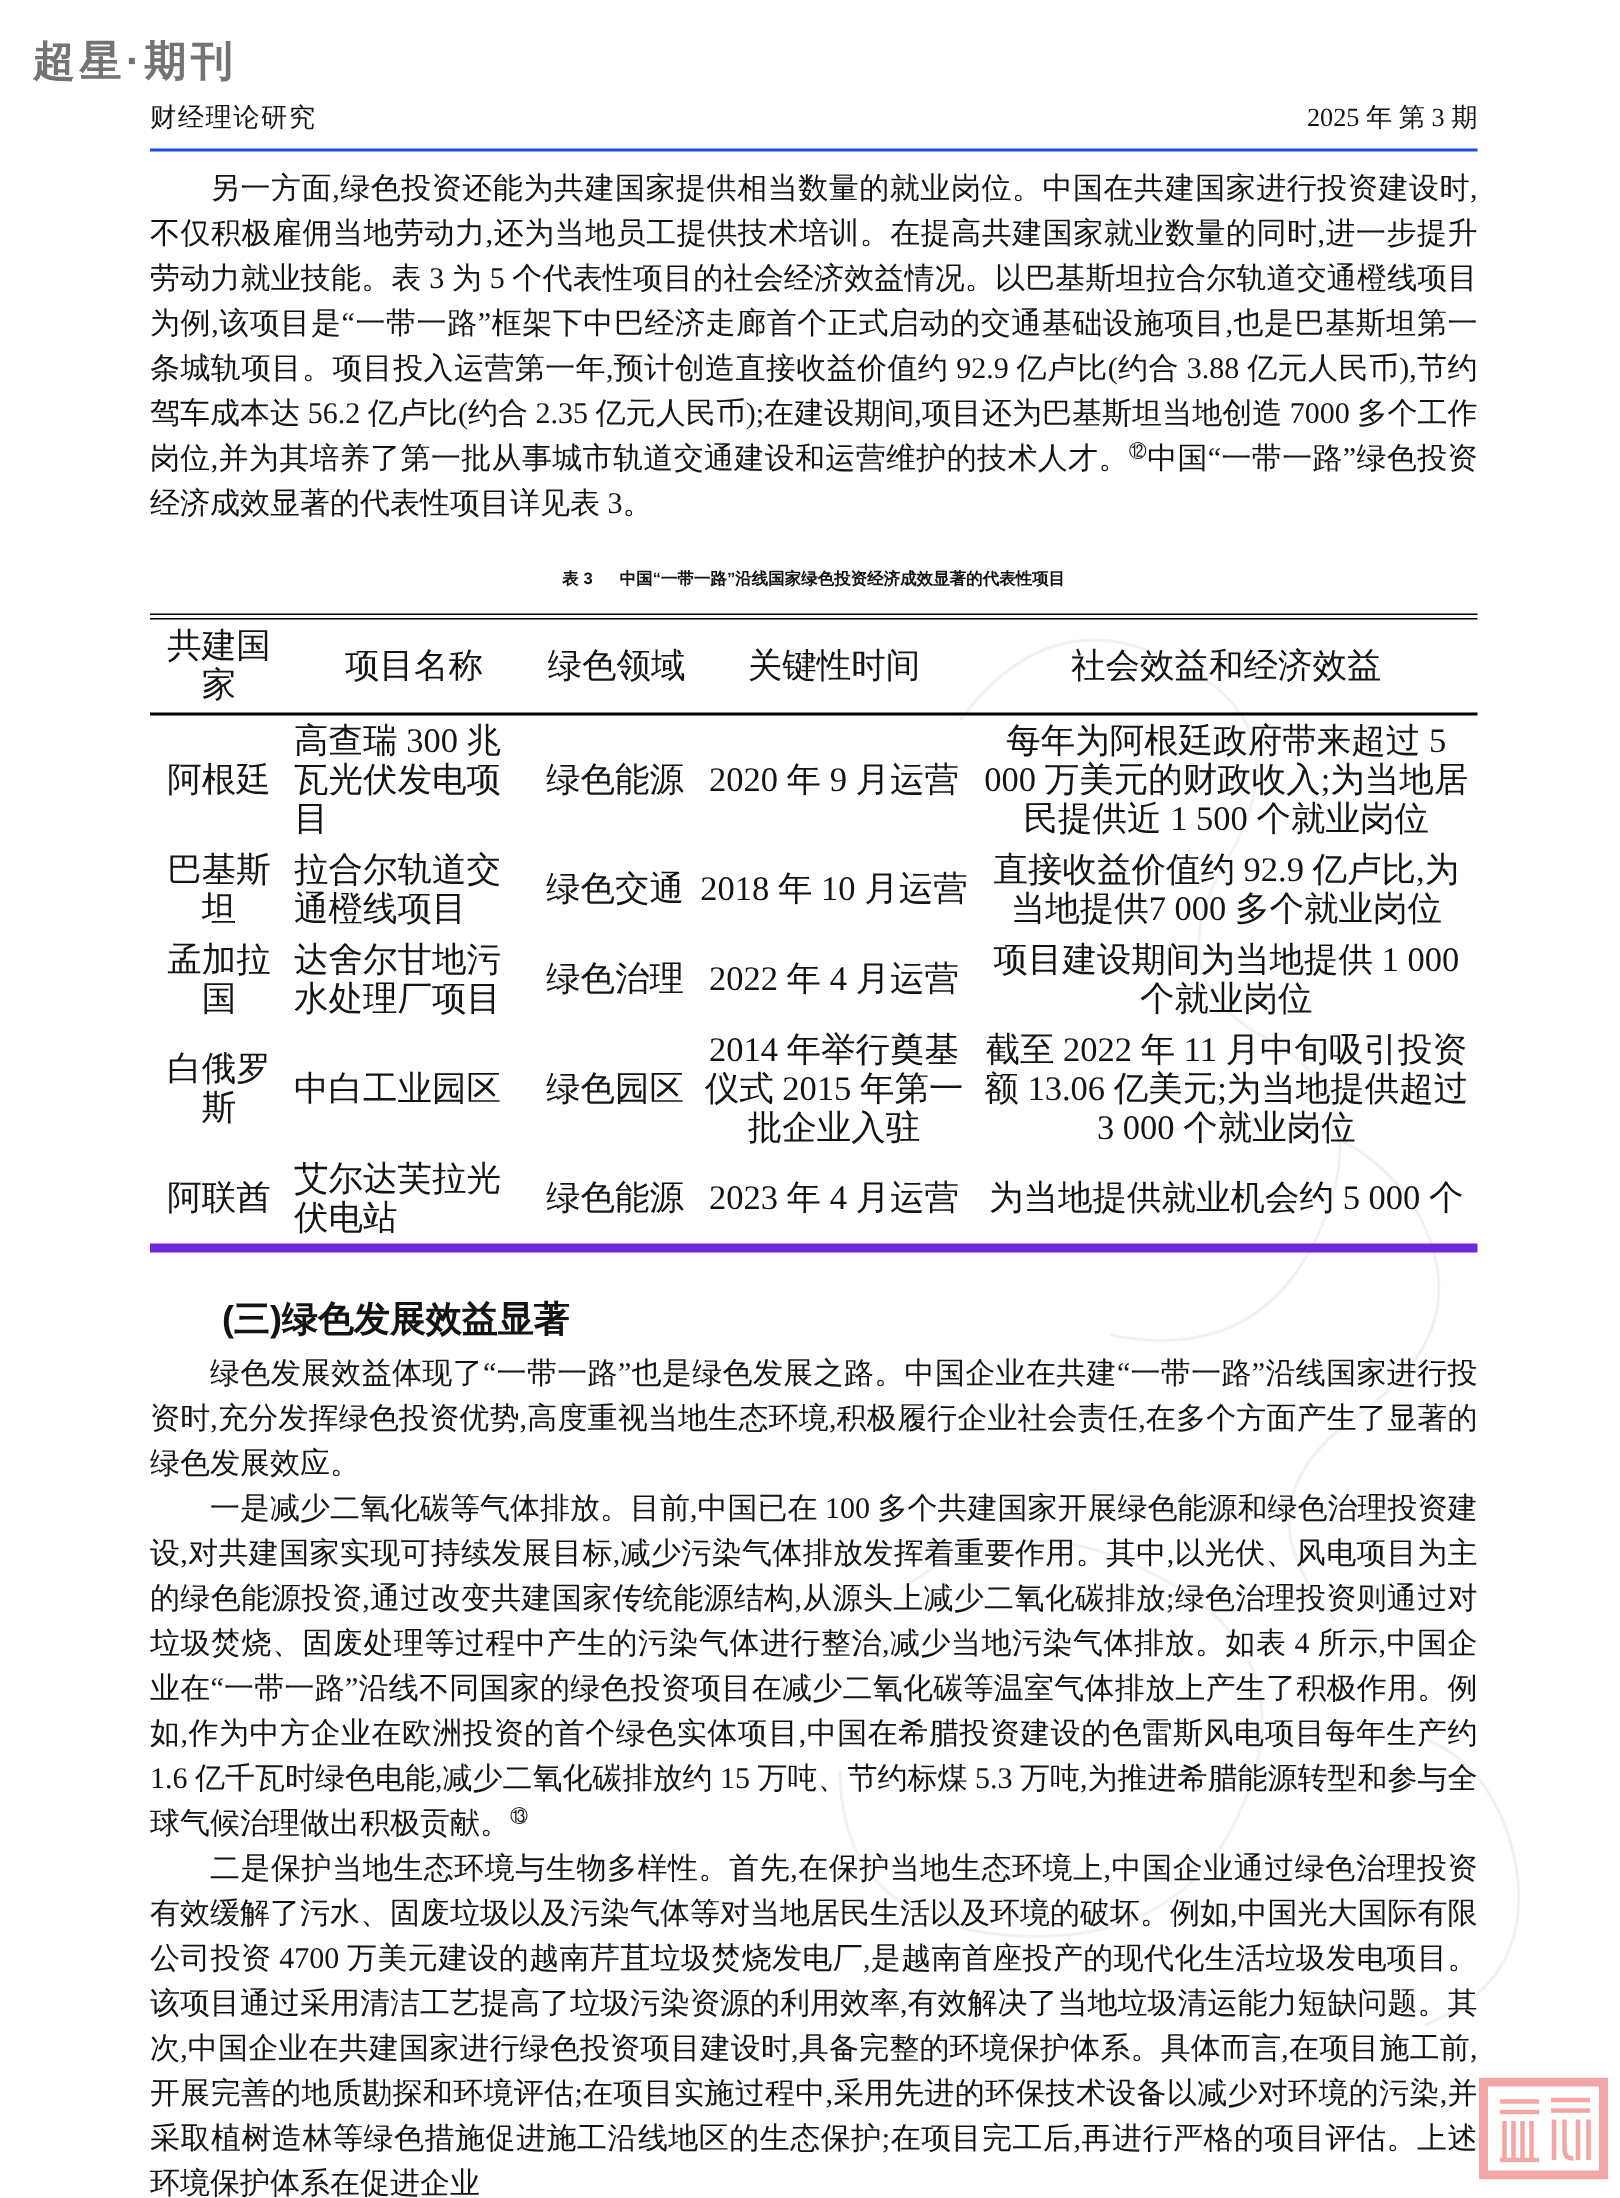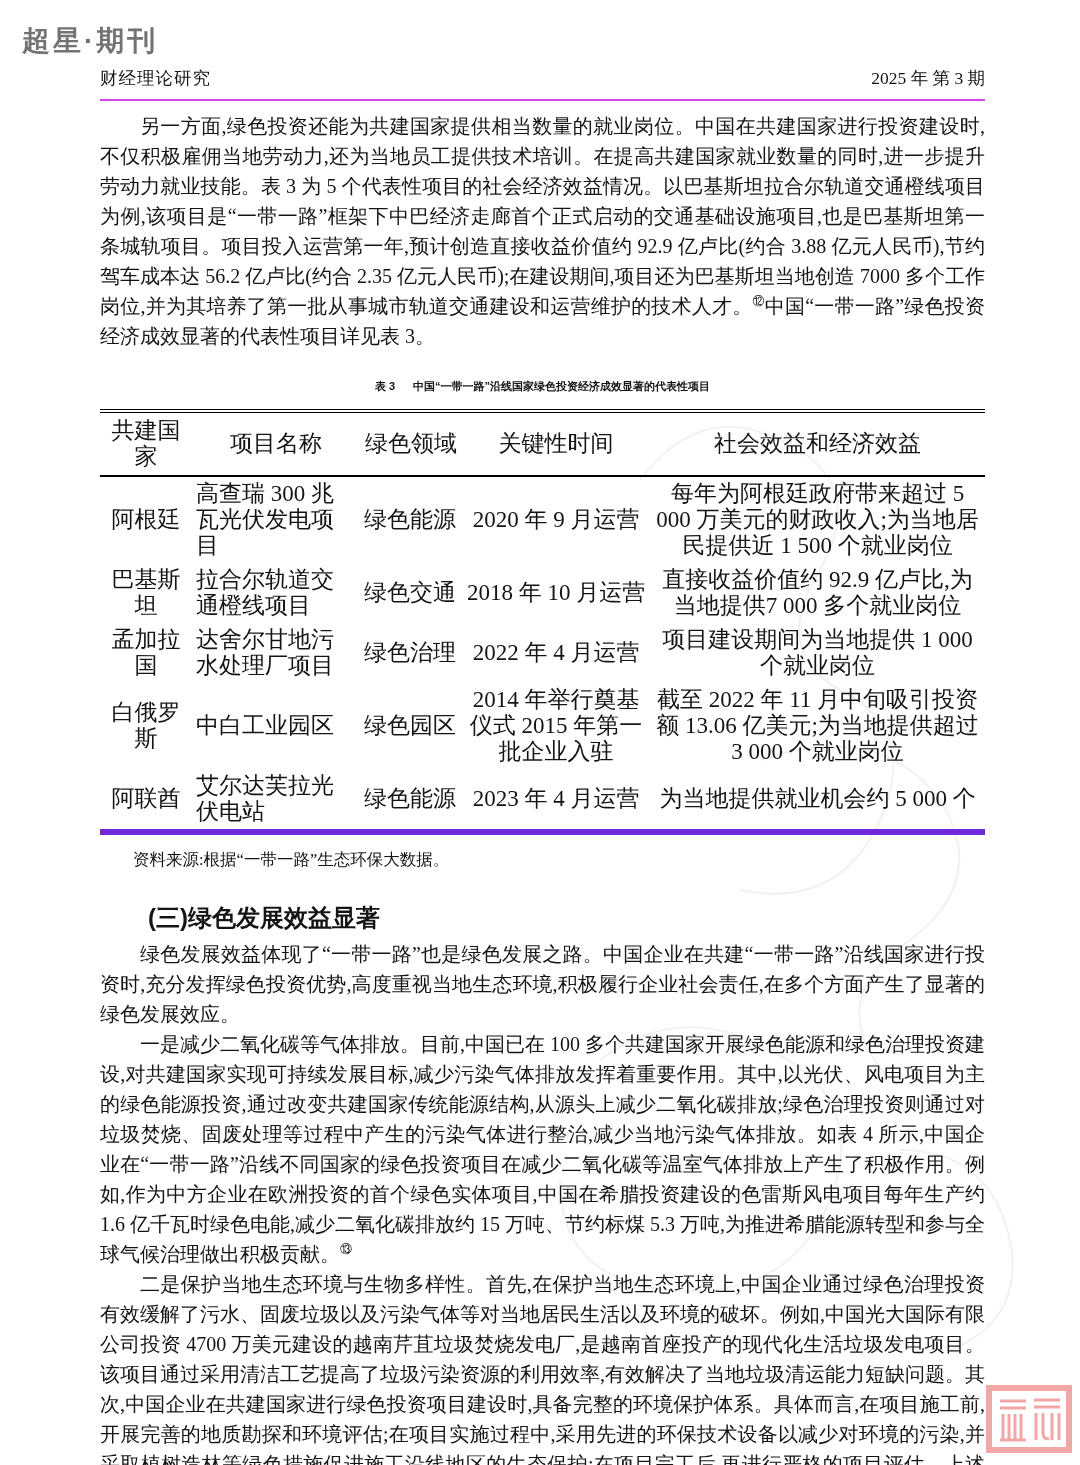--- a/index.html
+++ b/index.html
@@ -10,21 +10,21 @@
   }
   .logo{
     position:absolute;top:22px;left:22px;
     font-family:"Liberation Sans","DejaVu Sans",sans-serif;
     font-size:28px;color:#737373;letter-spacing:3px;font-weight:bold;
   }
   .watermark{position:absolute;inset:0;pointer-events:none;}
   .content{position:absolute;left:100px;top:66px;width:885px;}
   .page-header{
     display:flex;justify-content:space-between;align-items:flex-end;
-    font-size:17.5px;padding-bottom:9px;border-bottom:2px solid #d946ef;
+    font-size:17.5px;padding-bottom:9px;border-bottom:2px solid #1d4ed8;
   }
   .page-header .journal{letter-spacing:1px;}
   .body-text{font-size:20px;line-height:30px;text-align:justify;}
   p.para{margin:0;text-indent:2em;}
   p.para.first{margin-top:10px;}
   sup.fnref{font-size:12px;line-height:0;vertical-align:super;}
   .table-caption{
     margin:20px 0 8px 0;text-align:center;font-weight:bold;font-size:11px;
     font-family:"Liberation Sans","DejaVu Sans",sans-serif;
   }
@@ -135,21 +135,20 @@
           <tr>
             <td class="c-country">阿联酋</td>
             <td class="c-project">艾尔达芙拉光伏电站</td>
             <td class="c-field">绿色能源</td>
             <td class="c-time">2023 年 4 月运营</td>
             <td class="c-benefit">为当地提供就业机会约 5 000 个</td>
           </tr>
         </tbody>
       </table>
 
-      <p class="source-note">资料来源:根据“一带一路”生态环保大数据。</p>
 
       <div class="section-heading">(三)绿色发展效益显著</div>
 
       <p class="para">绿色发展效益体现了“一带一路”也是绿色发展之路。中国企业在共建“一带一路”沿线国家进行投资时,充分发挥绿色投资优势,高度重视当地生态环境,积极履行企业社会责任,在多个方面产生了显著的绿色发展效应。</p>
 
       <p class="para"><span>一是减少二氧化碳等气体排放。目前,中国已在 100 多个共建国家开展绿色能源和绿色治理投资建设,对共建国家实现可持续发展目标,减少污染气体排放发挥着重要作用。其中,以光伏、风电项目为主的绿色能源投资,通过改变共建国家传统能源结构,从源头上减少二氧化碳排放;绿色治理投资则通过对垃圾焚烧、固废处理等过程中产生的污染气体进行整治,减少当地污染气体排放。如表 4 所示,中国企业在“一带一路”沿线不同国家的绿色投资项目在减少二氧化碳等温室气体排放上产生了积极作用。例如,作为中方企业在欧洲投资的首个绿色实体项目,中国在希腊投资建设的色雷斯风电项目每年生产约 1.6 亿千瓦时绿色电能,减少二氧化碳排放约 15 万吨、节约标煤 5.3 万吨,为推进希腊能源转型和参与全球气候治理做出积极贡献。</span><sup class="fnref">⑬</sup></p>
 
       <p class="para">二是保护当地生态环境与生物多样性。首先,在保护当地生态环境上,中国企业通过绿色治理投资有效缓解了污水、固废垃圾以及污染气体等对当地居民生活以及环境的破坏。例如,中国光大国际有限公司投资 4700 万美元建设的越南芹苴垃圾焚烧发电厂,是越南首座投产的现代化生活垃圾发电项目。该项目通过采用清洁工艺提高了垃圾污染资源的利用效率,有效解决了当地垃圾清运能力短缺问题。其次,中国企业在共建国家进行绿色投资项目建设时,具备完整的环境保护体系。具体而言,在项目施工前,开展完善的地质勘探和环境评估;在项目实施过程中,采用先进的环保技术设备以减少对环境的污染,并采取植树造林等绿色措施促进施工沿线地区的生态保护;在项目完工后,再进行严格的项目评估。上述环境保护体系在促进企业</p>
 
       <div class="page-number">17</div>

